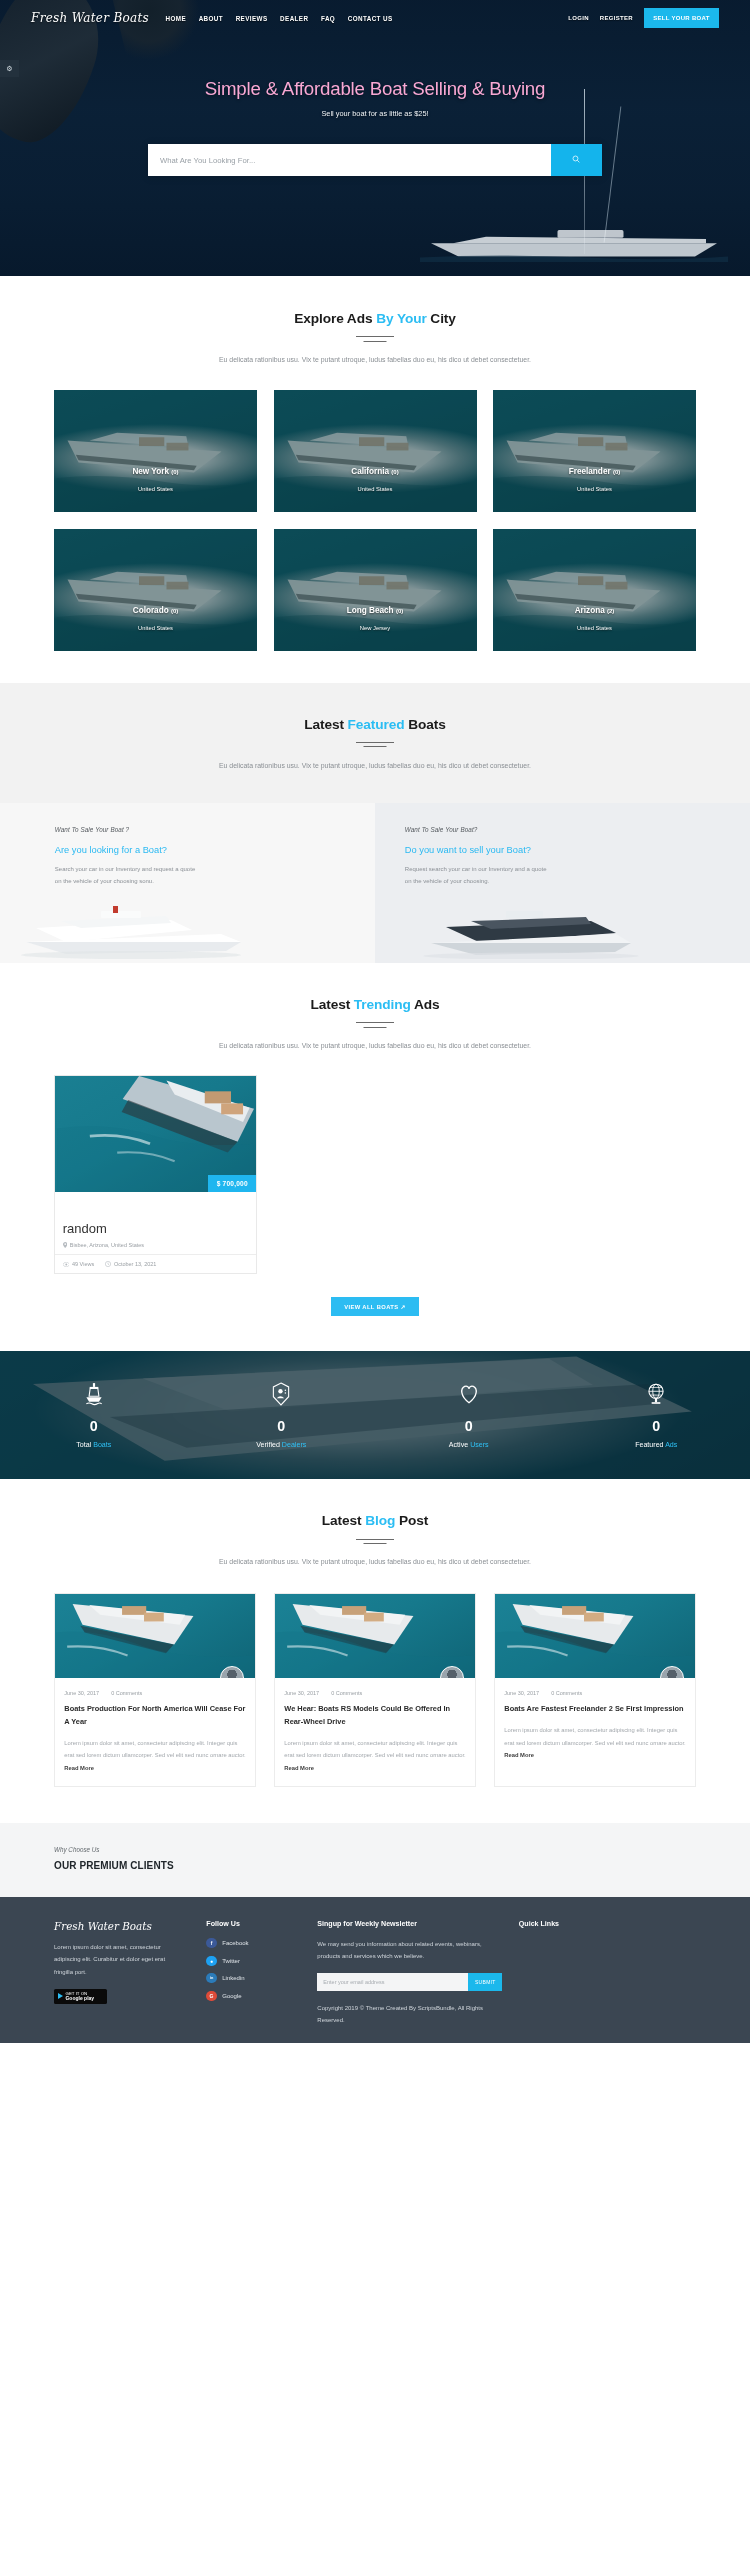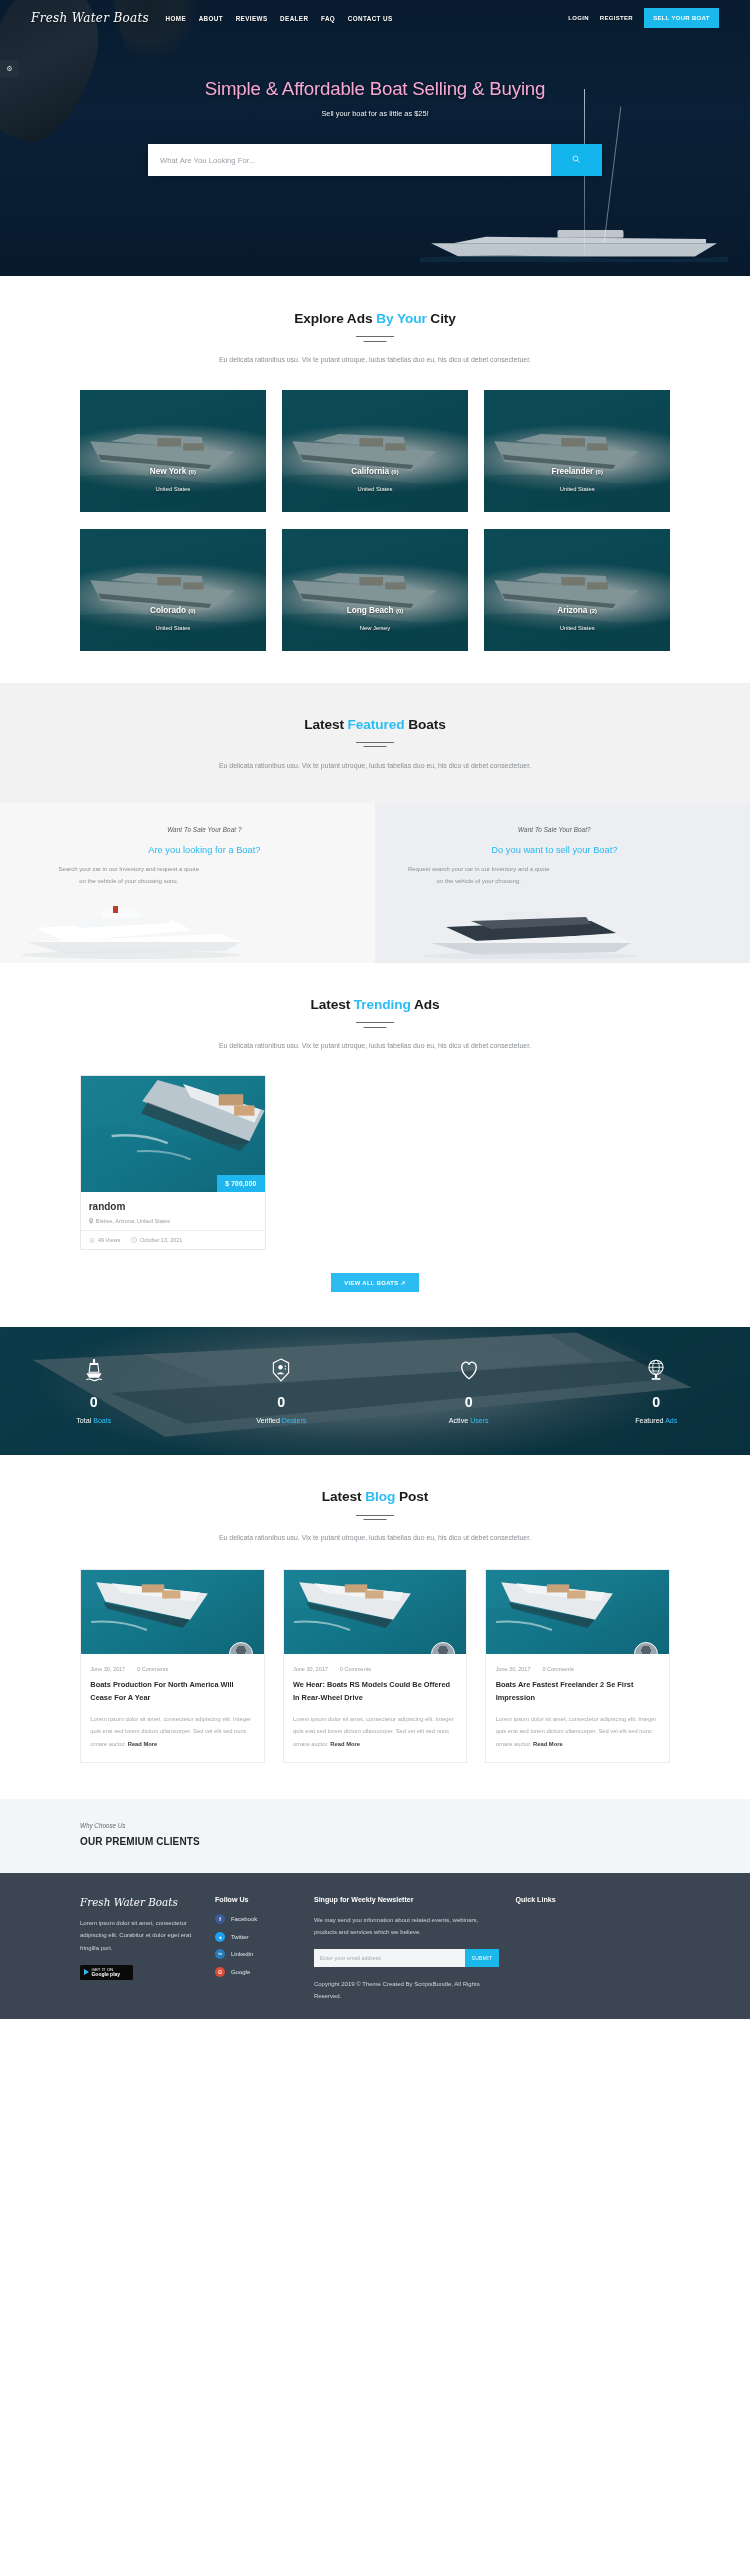--- a/index.html
+++ b/index.html
@@ -4,21 +4,21 @@
 <title>Fresh Water Boats</title>
 <style>
   *{box-sizing:border-box;margin:0;padding:0;}
   html,body{width:750px;}
   body{
     font-family:"Liberation Sans", sans-serif;
     background:#ffffff;
     color:#333;
     -webkit-font-smoothing:antialiased;
   }
-  .wrap{width:590px;margin:0 auto;}
+  .wrap{width:642px;margin:0 auto;}
 
   
   .hero{
     position:relative;
     height:276px;
     overflow:hidden;
     background:#0b2239;
   }
   .hero-bg{
     position:absolute;inset:0;
@@ -169,21 +169,21 @@
     font-size:8.2px;font-weight:bold;text-shadow:0 0.5px 2.2px rgba(0,0,0,.6);
   }
   .city-name .cnt{font-size:6px;font-weight:bold;}
   .city-country{
     font-size:5.8px;margin-top:10px;text-shadow:0 0.5px 1.6px rgba(0,0,0,.6);
   }
 
   
   .featured-section{background:#f2f2f2;padding:34px 0 0;}
   .promo-row{
-    display:grid;grid-template-columns:1fr 1fr;margin-top:30px;text-align:center;
+    display:grid;grid-template-columns:1fr 1fr;margin-top:30px;
   }
   .promo{
     position:relative;min-height:160px;padding:23px 21px 0;
   }
   .promo.a{background:#f7f7f7;}
   .promo.b{background:#eceef1;}
   .promo-kicker{
     font-size:6.3px;font-style:italic;color:#54595e;letter-spacing:0.1px;
   }
   .promo-title{
@@ -204,21 +204,21 @@
   }
   .ad-thumb{
     position:relative;height:116px;overflow:hidden;
     background:linear-gradient(150deg,#1a7f92 0%,#16798c 45%,#0f6476 100%);
   }
   .price-tag{
     position:absolute;right:0;bottom:0;background:#1fb6ef;color:#fff;
     font-size:6.6px;font-weight:bold;padding:5px 8.2px;letter-spacing:0.2px;
   }
   .ad-body{padding:8.8px 7.7px 6.6px;}
-  .ad-title{font-size:10px;color:#333;font-weight:bold;}
+  .ad-title{font-size:13px;color:#333;font-weight:normal;margin-top:20px;}
   .ad-loc{
     margin-top:5.5px;font-size:5.5px;color:#9ba0a5;display:flex;align-items:center;gap:2.7px;
   }
   .ad-meta{
     border-top:0.5px solid #ededed;display:flex;gap:11px;
     padding:6px 7.7px;font-size:5.5px;color:#9ba0a5;align-items:center;
   }
   .ad-meta span{display:flex;align-items:center;gap:2.7px;}
   .viewall-wrap{text-align:center;margin-top:23px;}
   .btn-viewall{

